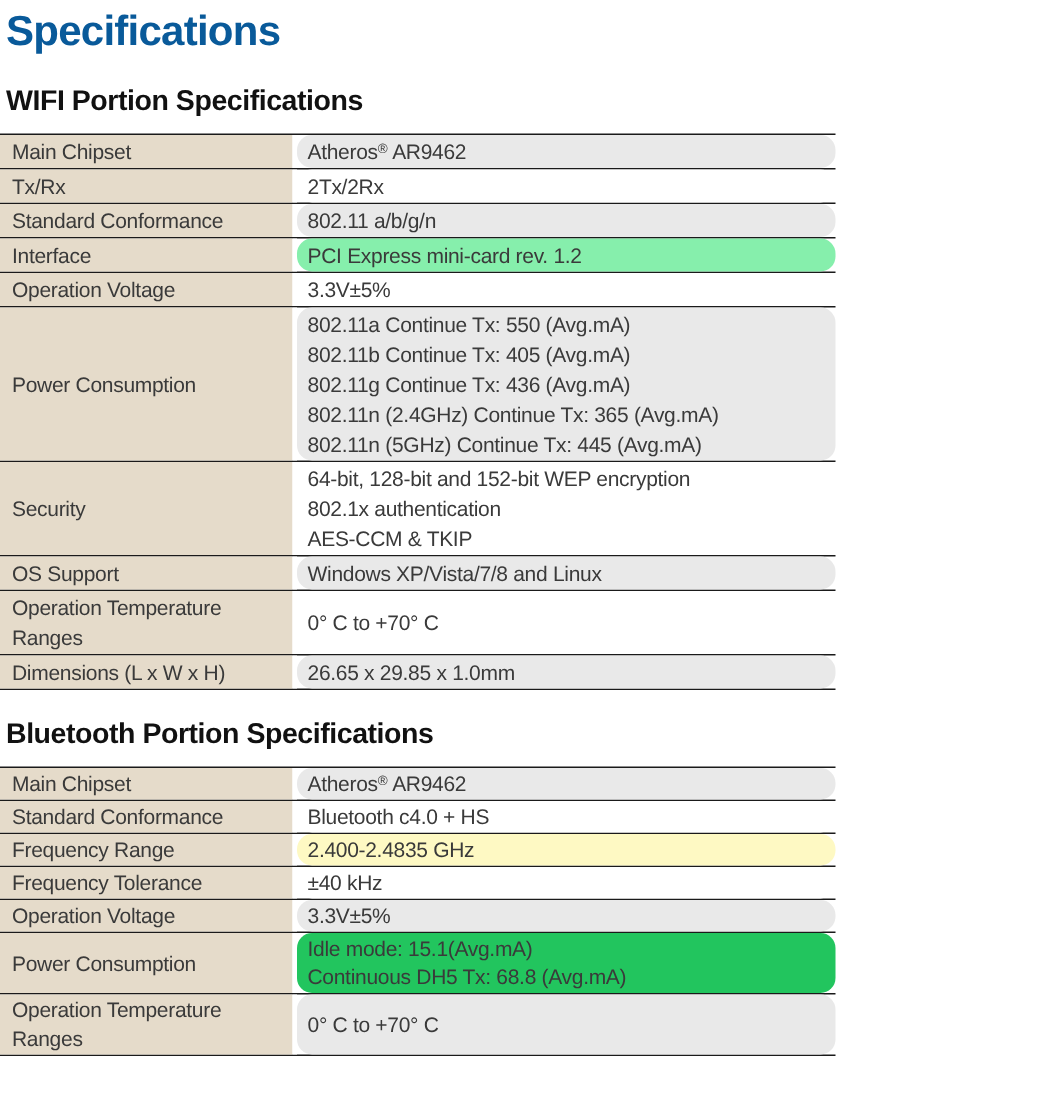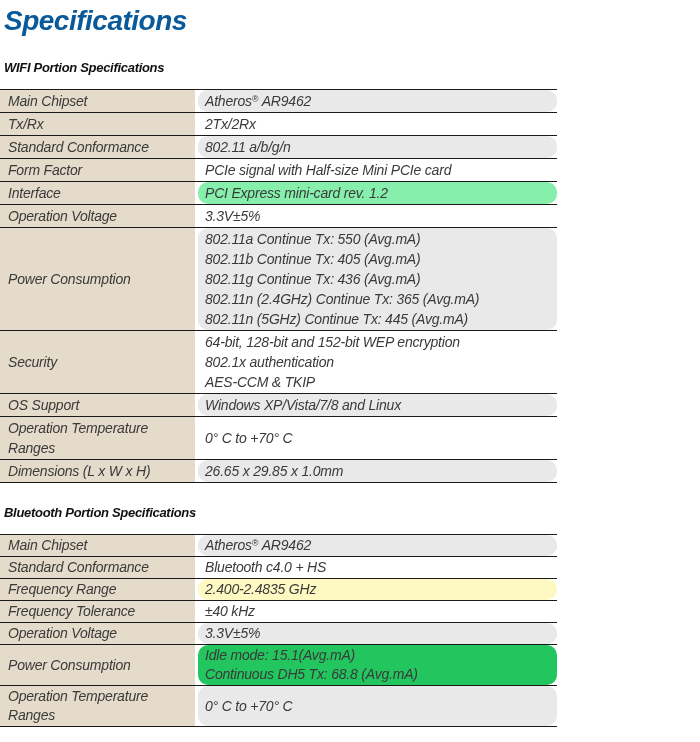--- a/index.html
+++ b/index.html
@@ -17,32 +17,32 @@
     padding: 0;
     background: #ffffff;
   }
   body {
     width: 700px;
     height: 742px;
     overflow: hidden;
     font-family: "Liberation Sans", "DejaVu Sans", sans-serif;
     letter-spacing: -0.2px;
   }
-  .page { width: 603px; font-style: italic; }
+  .page { width: 603px; }
   h1.page-title {
     margin: 6px 0 0 4px;
     font-size: 28px;
     line-height: 30px;
     font-weight: bold;
     letter-spacing: -0.5px;
     color: var(--title-color);
   }
   h2.section-heading {
     margin: 22px 0 11px 4px;
-    font-size: 13px;
+    font-size: 19px;
     line-height: 20px;
     font-weight: bold;
     letter-spacing: -0.3px;
     color: var(--heading-color);
   }
   h2.bt-heading { margin-top: 20px; }
   .spec-table {
     width: 557px;
     border-top: 1.5px solid var(--border-color);
     font-size: 14px;
@@ -109,27 +109,20 @@
           </div>
         </div>
         <div class="spec-row">
           <div class="spec-label-cell">Standard Conformance</div>
           <div class="col-divider"></div>
           <div class="spec-value-cell" style="background: rgb(233, 233, 233);">
             <div class="value-line">802.11 a/b/g/n</div>
           </div>
         </div>
         <div class="spec-row">
-          <div class="spec-label-cell">Form Factor</div>
-          <div class="col-divider"></div>
-          <div class="spec-value-cell" style="background: rgb(255, 255, 255);">
-            <div class="value-line">PCIe signal with Half-size Mini PCIe card</div>
-          </div>
-        </div>
-        <div class="spec-row">
           <div class="spec-label-cell">Interface</div>
           <div class="col-divider"></div>
           <div class="spec-value-cell" style="background: #86efac;">
             <div class="value-line">PCI Express mini-card rev. 1.2</div>
           </div>
         </div>
         <div class="spec-row">
           <div class="spec-label-cell">Operation Voltage</div>
           <div class="col-divider"></div>
           <div class="spec-value-cell" style="background: rgb(255, 255, 255);">

